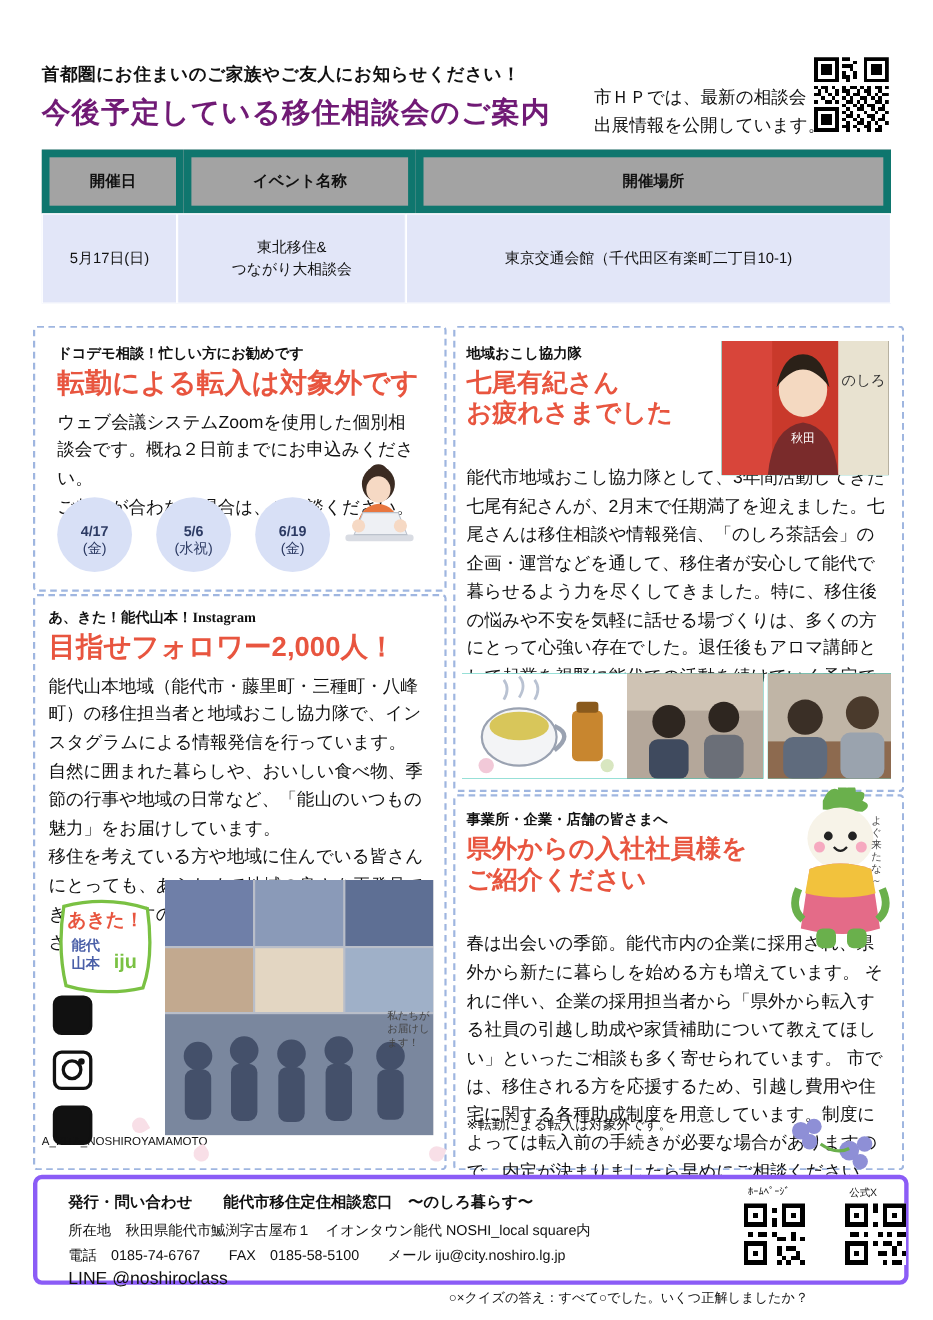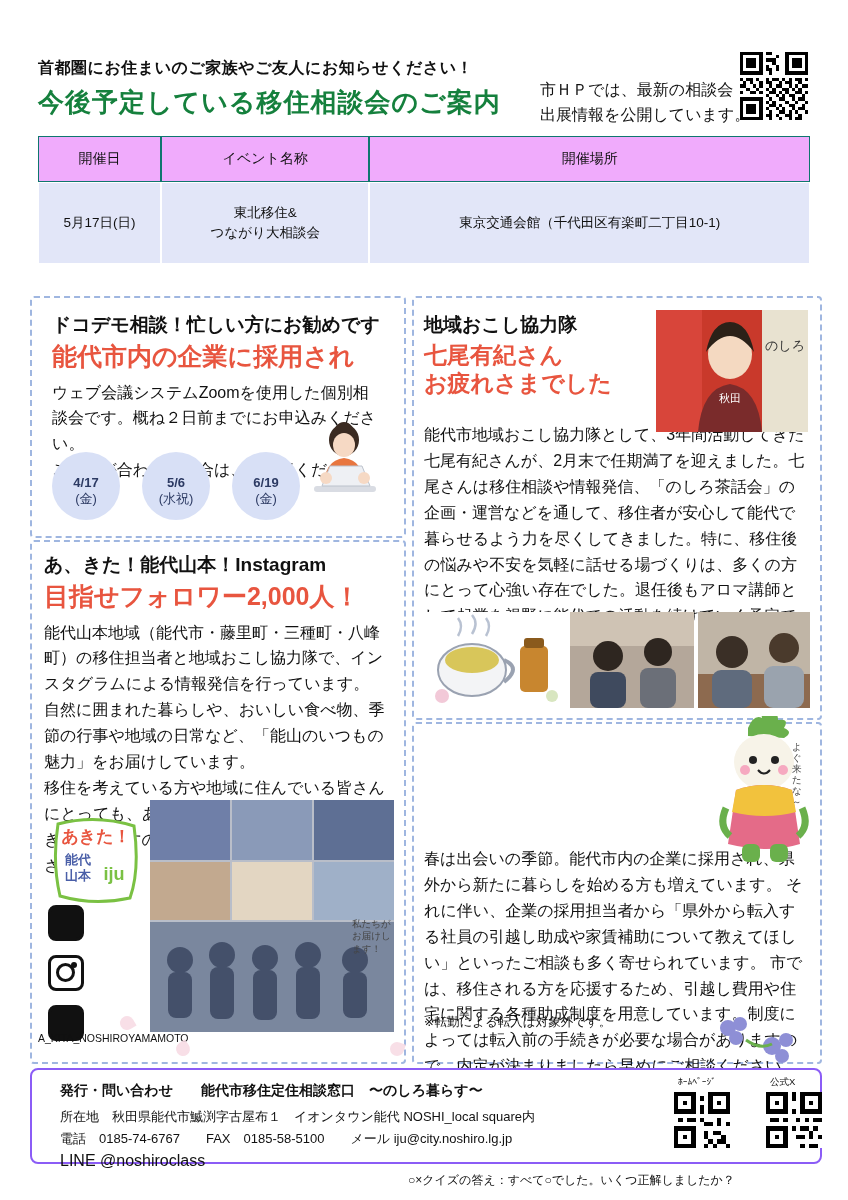--- a/index.html
+++ b/index.html
@@ -9,47 +9,47 @@
     font-family:"Liberation Sans","DejaVu Sans",sans-serif;
     color:#111;
     position:relative;
     overflow:hidden;
   }
   .page{position:relative;width:848px;height:1200px;}
 
   
   .hdr{position:absolute;left:38px;top:58px;width:700px;}
   .hdr-line1{font-size:16px;font-weight:bold;letter-spacing:.5px;color:#111;}
-  .hdr-line2{font-size:26px;font-weight:bold;color:#15803d;margin-top:6px;letter-spacing:1px;}
+  .hdr-line2{font-size:26px;font-weight:bold;color:#701a75;margin-top:6px;letter-spacing:1px;}
   .hdr-note{position:absolute;left:540px;top:78px;font-size:16px;line-height:1.55;color:#111;}
   .qr-top{position:absolute;left:740px;top:52px;width:68px;height:68px;}
 
   
   .qr{background:#fff;position:relative;}
 
   
   .tbl{position:absolute;left:38px;top:136px;width:772px;}
   .tbl-row{display:flex;}
-  .th{background:#f0abfc;color:#111;font-weight:normal;font-size:14px;
+  .th{background:#a3a3a3;color:#111;font-weight:bold;font-size:14px;
       display:flex;align-items:center;justify-content:center;height:44px;
-      border:1px solid #0f766e;}
+      border:7px solid #0f766e;}
   .td{background:#e2e6f8;font-size:13.5px;display:flex;align-items:center;
       justify-content:center;height:80px;border:1px solid #ffffff;text-align:center;line-height:1.5;}
   .c1{width:122px;}
   .c2{width:208px;}
   .c3{width:442px;}
 
   
   .dash{position:absolute;border:2px dashed #9fb6e0;border-radius:4px;}
   .panel-online{left:30px;top:296px;width:372px;height:238px;}
   .panel-insta{left:30px;top:540px;width:372px;height:520px;}
   .panel-chiiki{left:412px;top:296px;width:406px;height:420px;}
   .panel-kigyou{left:412px;top:722px;width:406px;height:338px;}
 
-  .ttl-sm{font-size:19px;font-weight:bold;color:#111;}
+  .ttl-sm{font-size:13px;font-weight:bold;color:#111;font-family:Liberation Serif, serif;}
   .ttl-big{font-size:25px;font-weight:bold;color:#e8553f;line-height:1.18;margin-top:4px;}
   .ttl-big2{font-size:23px;font-weight:bold;color:#e8553f;line-height:1.2;margin-top:4px;}
   .body-txt{font-size:16px;line-height:1.62;color:#111;margin-top:8px;}
 
   
   .circles{position:absolute;left:52px;top:452px;display:flex;gap:22px;}
   .circ{width:68px;height:68px;border-radius:50%;background:#d8e0f6;
         display:flex;flex-direction:column;align-items:center;justify-content:center;
         font-size:13px;color:#2c3a63;line-height:1.25;}
   .circ b{font-weight:bold;margin-top:10px;}
@@ -76,21 +76,21 @@
   .photo-nanao{left:656px;top:310px;width:152px;height:122px;}
   .photo-tea{left:420px;top:612px;width:150px;height:96px;}
   .photo-two{left:570px;top:612px;width:124px;height:96px;}
   .photo-talk{left:698px;top:612px;width:112px;height:96px;}
 
   
   .mascot{position:absolute;left:712px;top:716px;width:104px;height:152px;}
 
   
   .footer{position:absolute;left:30px;top:1068px;width:788px;height:92px;
-          border:2px solid #8b5cf6;border-radius:8px;background:#fff;}
+          border:4px solid #8b5cf6;border-radius:8px;background:#fff;}
   .f-l1{position:absolute;left:28px;top:12px;font-size:14px;font-weight:bold;}
   .f-l2{position:absolute;left:28px;top:38px;font-size:13px;text-align:right;}
   .f-l3{position:absolute;left:28px;top:60px;font-size:13px;}
   .f-l4{position:absolute;left:28px;top:82px;font-size:16px;}
   .f-qr-lbl{position:absolute;font-size:9.5px;}
   .quiz{position:absolute;left:408px;top:1172px;font-size:12px;color:#111;}
 
   
   .petal{position:absolute;width:14px;height:14px;background:#f7d9e3;border-radius:50% 0 50% 50%;opacity:.85;}
   .flower{position:absolute;}
@@ -218,21 +218,21 @@
       <div class="td c1">5月17日(日)</div>
       <div class="td c2" style="white-space:pre-line">東北移住&amp;
 つながり大相談会</div>
       <div class="td c3">東京交通会館（千代田区有楽町二丁目10-1)</div>
     </div>
   </div>
 
   <div class="dash panel-online"></div>
   <div style="position:absolute;left:52px;top:312px;width:330px;">
     <div class="ttl-sm">ドコデモ相談！忙しい方にお勧めです</div>
-    <div class="ttl-big">能代市内の企業に採用され</div>
+    <div class="ttl-big">転勤による転入は対象外です</div>
     <div class="body-txt" style="white-space:pre-line;width:330px;">ウェブ会議システムZoomを使用した個別相談会です。概ね２日前までにお申込みください。
 ご都合が合わない場合は、ご相談ください。</div>
   </div>
 
   <div class="circles">
     <div class="circ">
       <b>4/17</b>
       <span>(金)</span>
     </div>
     <div class="circ">
@@ -364,20 +364,25 @@
       <rect width="112" height="96" fill="#c0b5a6"></rect>
       <rect x="0" y="62" width="112" height="34" fill="#8d6a4f"></rect>
       <circle cx="34" cy="40" r="16" fill="#3a2f26"></circle>
         <rect x="14" y="58" width="40" height="38" rx="9" fill="#5f6b7d"></rect>
       <circle cx="86" cy="36" r="15" fill="#4a3a2c"></circle>
         <rect x="66" y="54" width="40" height="42" rx="9" fill="#9aa3ae"></rect>
     </svg>
   </div>
 
   <div class="dash panel-kigyou"></div>
+  <div style="position:absolute;left:424px;top:736px;width:300px;">
+    <div class="ttl-sm">事業所・企業・店舗の皆さまへ</div>
+    <div class="ttl-big2" style="white-space:pre-line">県外からの入社社員様を
+ご紹介ください</div>
+  </div>
   <div class="body-txt" style="position:absolute;left:424px;top:838px;width:382px;">春は出会いの季節。能代市内の企業に採用され、県外から新たに暮らしを始める方も増えています。
 それに伴い、企業の採用担当者から「県外から転入する社員の引越し助成や家賃補助について教えてほしい」といったご相談も多く寄せられています。
 市では、移住される方を応援するため、引越し費用や住宅に関する各種助成制度を用意しています。制度によっては転入前の手続きが必要な場合がありますので、内定が決まりましたら早めにご相談ください。</div>
   <div style="position:absolute;left:424px;top:1014px;width:382px;font-size:12.5px;">※転勤による転入は対象外です。</div>
 
   <div class="mascot">
     <svg width="104" height="152" viewBox="0 0 104 152">
       <path d="M36 12 q6 -14 14 -10 q-2 -10 8 -2 q8 -6 8 4 q12 -2 6 8 q10 4 0 10 l-36 -2Z" fill="#6ab04c"></path>
       <ellipse cx="52" cy="46" rx="30" ry="28" fill="#f7f3e8"></ellipse>
       <circle cx="41" cy="44" r="4" fill="#222"></circle>

